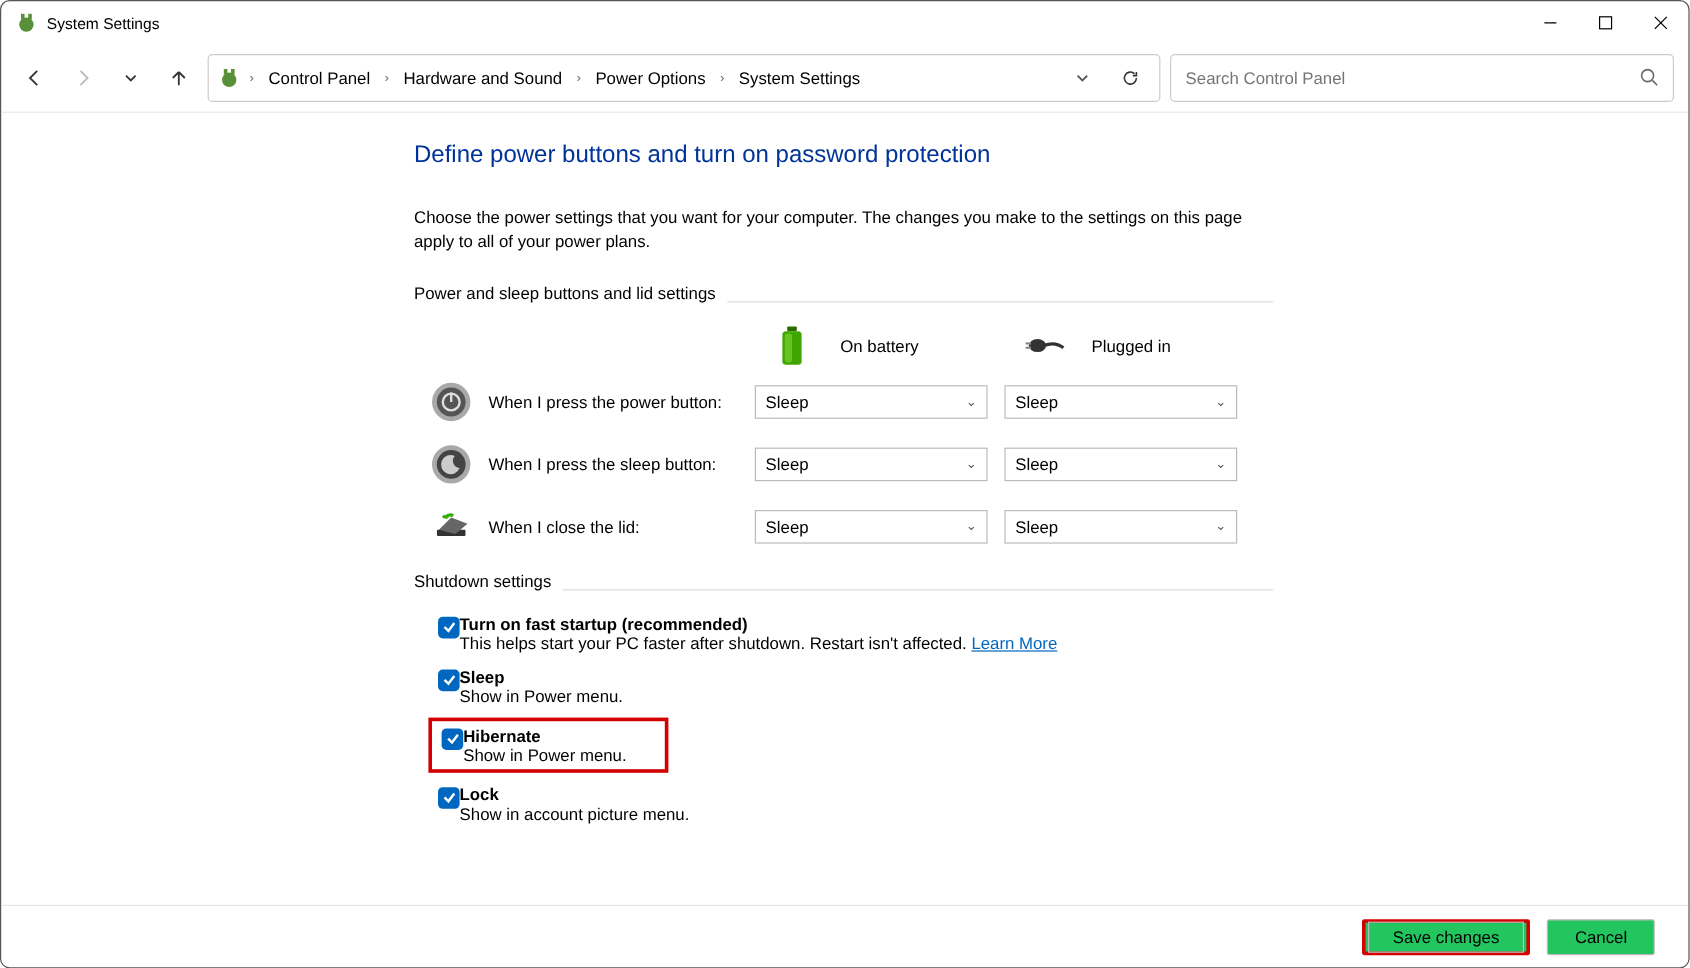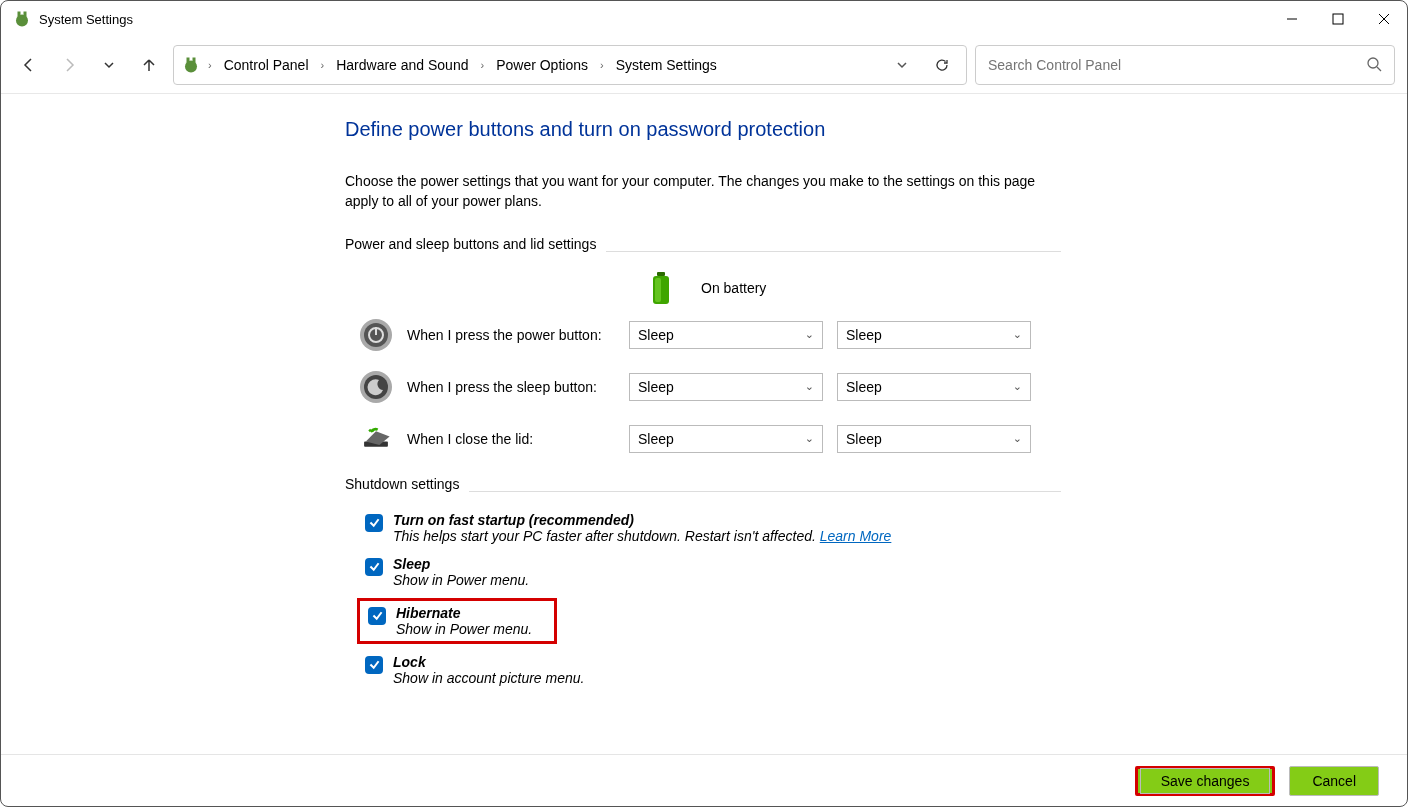--- a/index.html
+++ b/index.html
@@ -38,31 +38,31 @@
 .power-columns .col { width: 210px; display: flex; align-items: center; gap: 22px; justify-content: flex-start; }
 .col-icon { width: 36px; height: 36px; display: inline-flex; align-items: center; justify-content: center; }
 
 .power-row { display: flex; align-items: center; margin-bottom: 18px; }
 .power-row .row-icon { width: 34px; height: 34px; margin-left: 14px; margin-right: 14px; display: inline-flex; align-items: center; justify-content: center; }
 .power-row .row-label { width: 222px; font-size: 14px; }
 .power-row .dd { width: 194px; height: 28px; border: 1px solid #bbb; display: flex; align-items: center; justify-content: space-between; padding: 0 8px; font-size: 14px; cursor: pointer; background: #fff; margin-right: 14px; }
 .power-row .dd .chev { font-size: 11px; color: #555; }
 
 .shutdown { margin-top: 20px; }
-.shutdown .item { display: flex; align-items: flex-start; gap: 10px; margin-left: 18px; margin-bottom: 8px; padding: 2px; font-style: italic; }
+.shutdown .item { display: flex; align-items: flex-start; margin-left: 18px; margin-bottom: 8px; padding: 2px; }
 .shutdown .item.highlighted { border: 3px solid #d40000; padding: 4px 8px; margin-left: 12px; width: 200px; }
 .shutdown .cb { width: 18px; height: 18px; border-radius: 4px; background: #0067c0; display: inline-flex; align-items: center; justify-content: center; flex: 0 0 18px; margin-top: 2px; cursor: pointer; }
 .shutdown .cb svg { width: 13px; height: 13px; }
 .shutdown .txt { font-size: 14px; }
 .shutdown .txt .bold { font-weight: 600; }
 .shutdown .txt .desc { color: #000; }
 .shutdown .txt a { color: #0067c0; text-decoration: underline; cursor: pointer; }
 
 .footer { position: absolute; bottom: 0; left: 0; right: 0; height: 52px; border-top: 1px solid #e5e5e5; display: flex; align-items: center; justify-content: flex-end; gap: 14px; padding-right: 28px; }
-.footer .btn { height: 30px; padding: 0 22px; border: 1px solid #bbb; background: #84cc16; cursor: pointer; font-size: 14px; display: inline-flex; align-items: center; border-radius: 2px; }
+.footer .btn { height: 30px; padding: 0 22px; border: 1px solid #bbb; background: #22c55e; cursor: pointer; font-size: 14px; display: inline-flex; align-items: center; border-radius: 2px; }
 .footer .btn.primary-wrap { border: 3px solid #d40000; padding: 2px; border-radius: 2px; }
 .footer .btn.primary-wrap .inner { height: 26px; padding: 0 20px; border: 1px solid #bbb; display: inline-flex; align-items: center; }
 </style>
 </head>
 <body>
 
 <div class="titlebar">
   <span class="app-icon">
     <svg viewBox="0 0 24 24">
         <circle cx="12" cy="14" r="8" fill="#5a8f3a"></circle>
@@ -166,20 +166,31 @@
     <div class="col">
       <span class="col-icon">
         <svg viewBox="0 0 24 36" width="24" height="36">
             <rect x="8" y="2" width="8" height="4" rx="1" fill="#2a6b00"></rect>
             <rect x="4" y="6" width="16" height="28" rx="3" fill="#3fa500"></rect>
             <rect x="6" y="8" width="6" height="24" rx="2" fill="#7fd836" opacity="0.6"></rect>
           </svg>
       </span>
       <span>On battery</span>
     </div>
+    <div class="col">
+      <span class="col-icon">
+        <svg viewBox="0 0 40 24" width="40" height="24">
+            <ellipse cx="14" cy="12" rx="8" ry="6" fill="#333"></ellipse>
+            <path d="M20 12 Q30 8 38 14" stroke="#333" stroke-width="3" fill="none"></path>
+            <rect x="3" y="9" width="5" height="2" fill="#888"></rect>
+            <rect x="3" y="13" width="5" height="2" fill="#888"></rect>
+          </svg>
+      </span>
+      <span>Plugged in</span>
+    </div>
   </div>
 
   <div class="power-row">
     <span class="row-icon">
       <svg viewBox="0 0 34 34">
           <circle cx="17" cy="17" r="16" fill="#a9a9a9"></circle>
           <circle cx="17" cy="17" r="12" fill="#555"></circle>
           <circle cx="17" cy="17" r="7" fill="none" stroke="#ddd" stroke-width="2"></circle>
           <line x1="17" y1="9" x2="17" y2="17" stroke="#ddd" stroke-width="2"></line>
         </svg>

